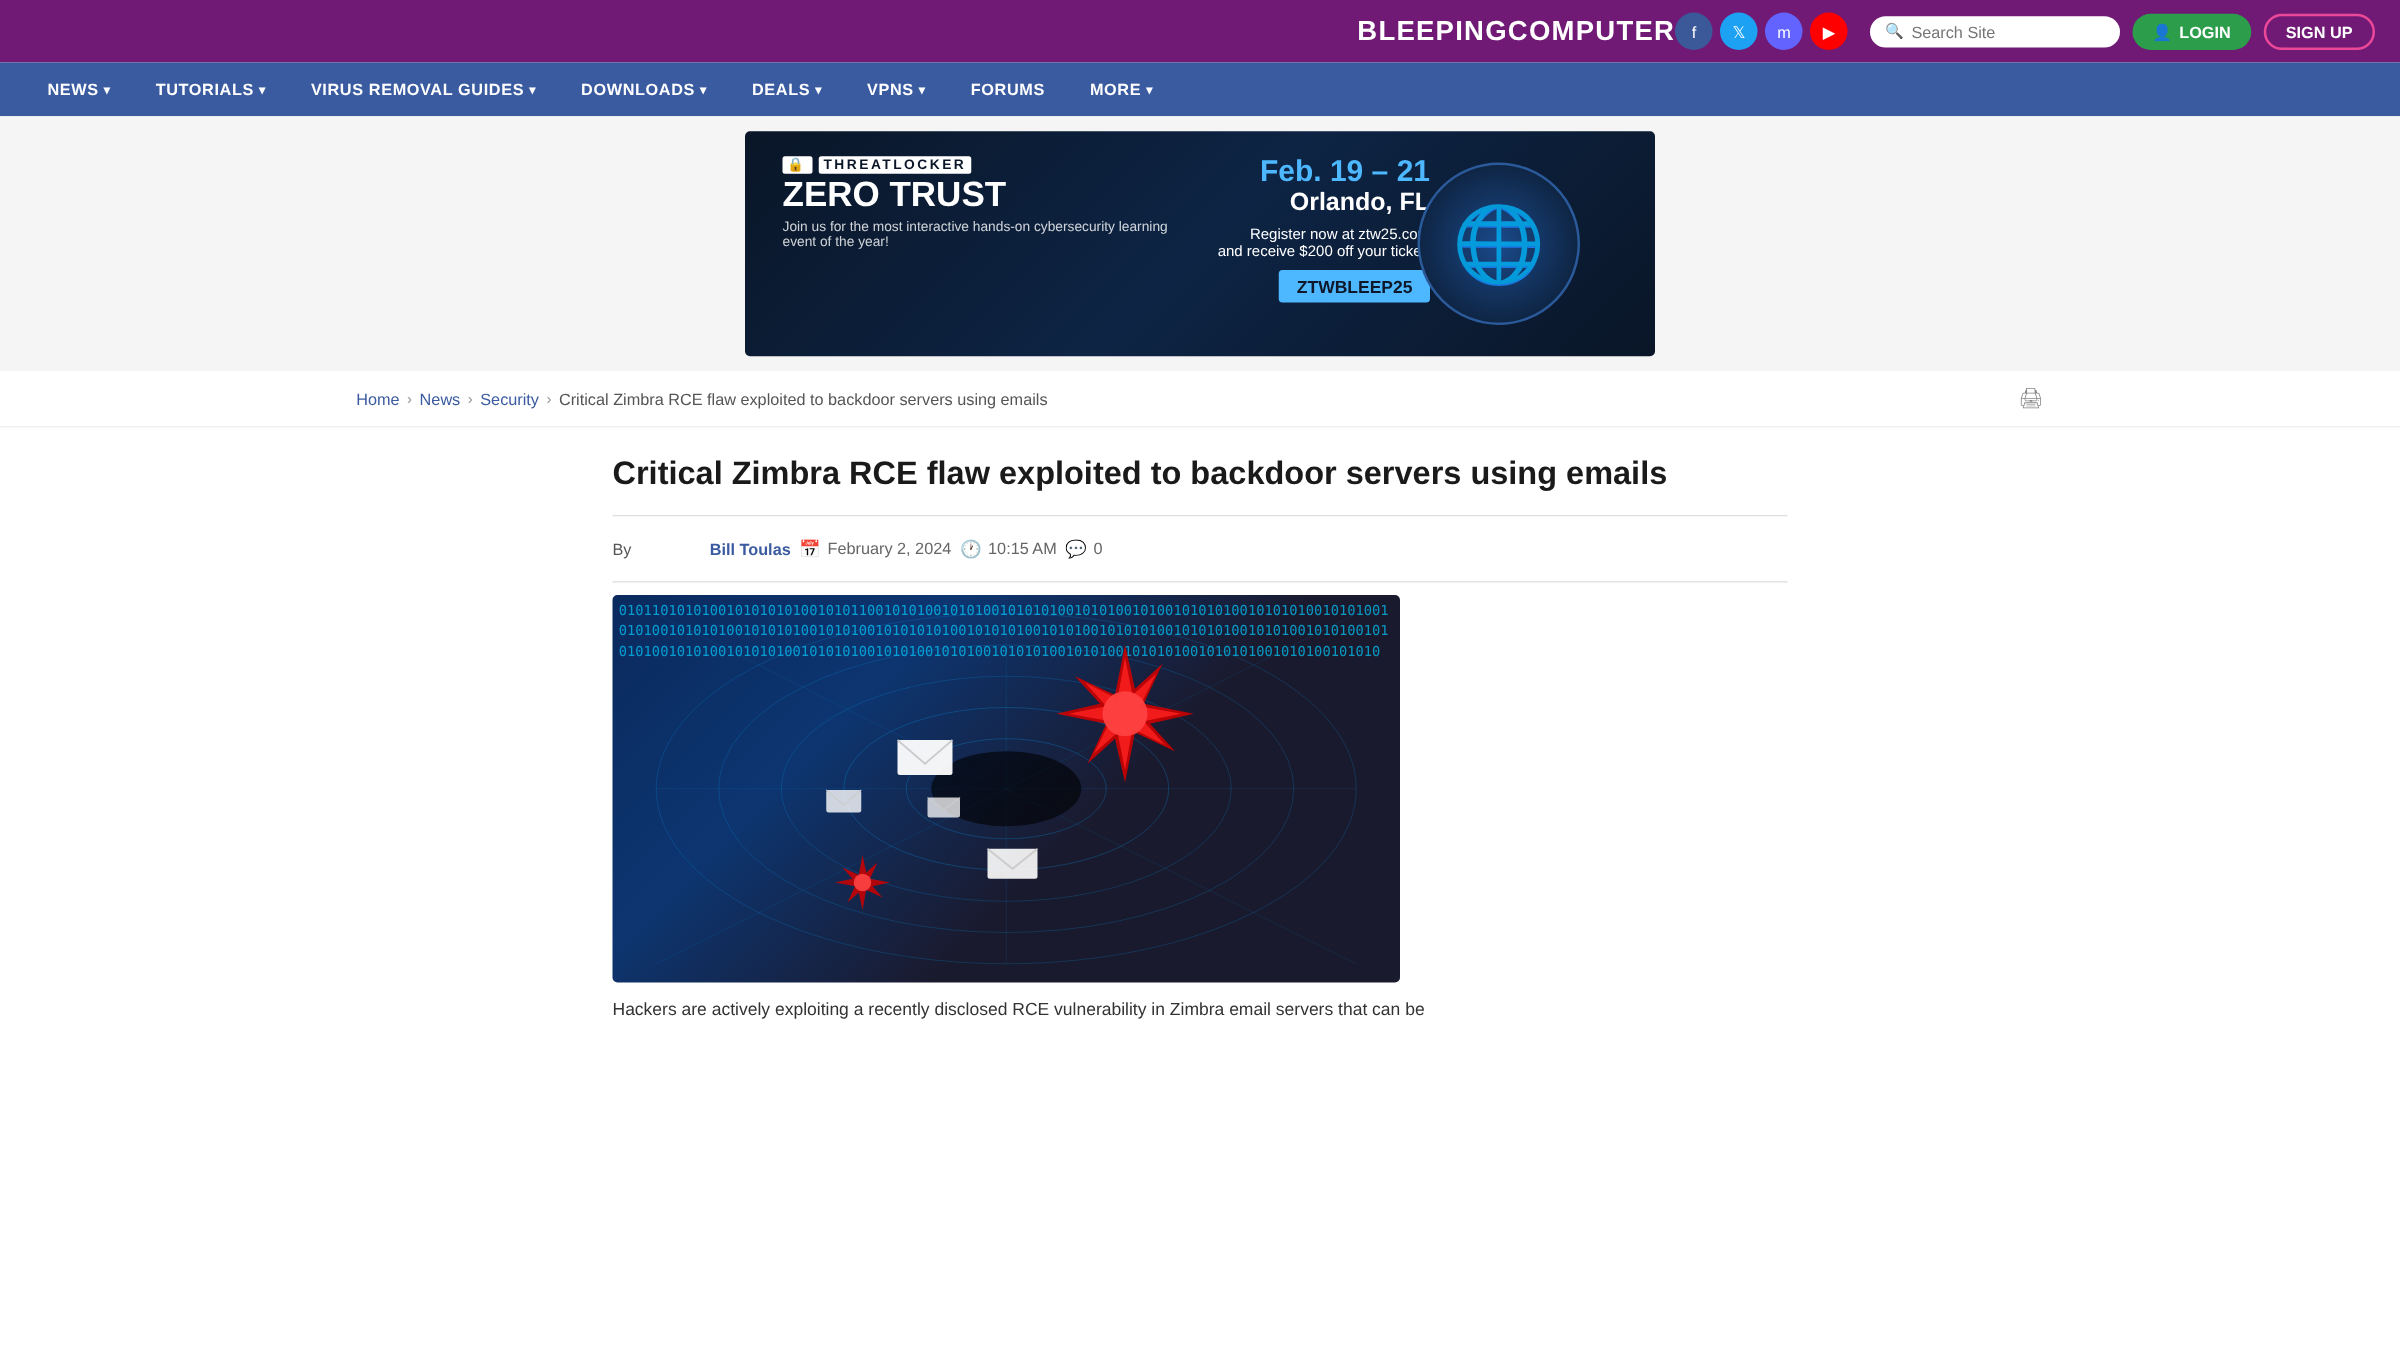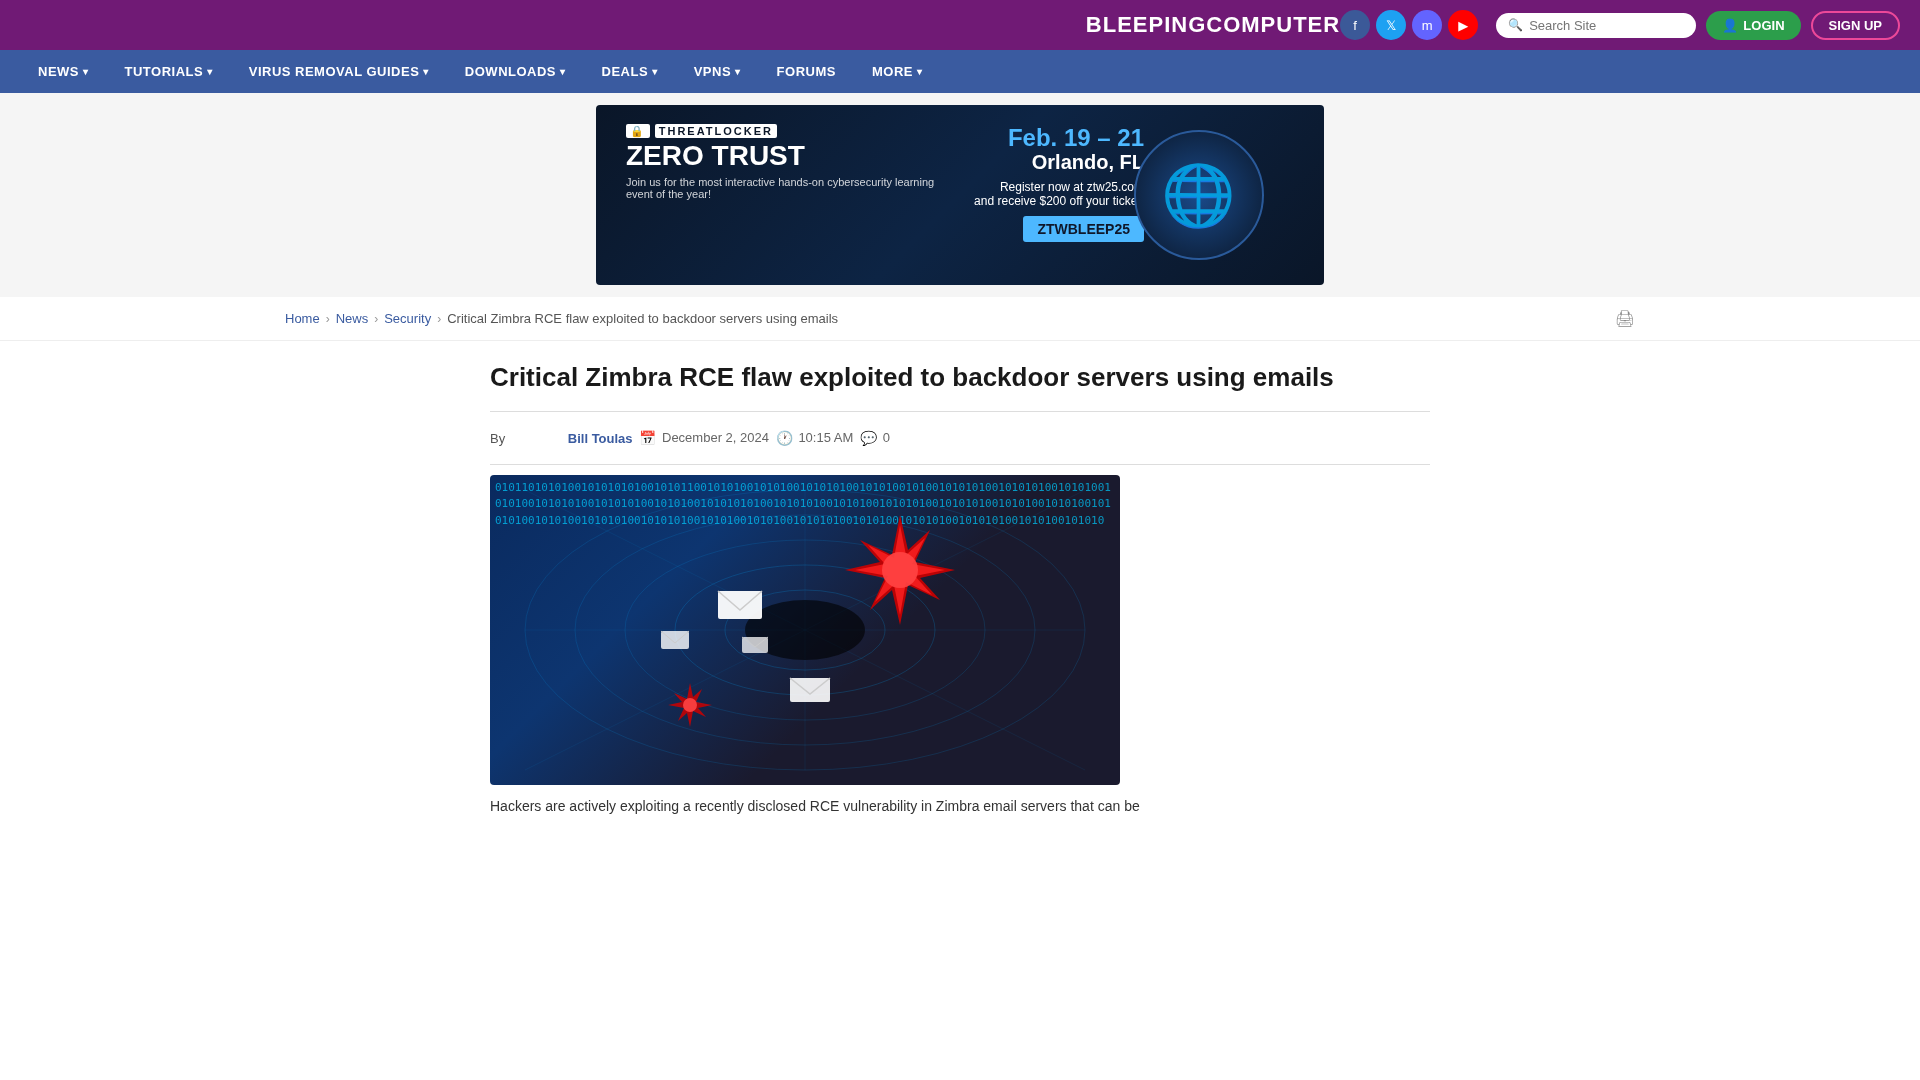--- a/index.html
+++ b/index.html
@@ -387,21 +387,21 @@
     <span class="print-icon" title="Print">🖨</span>
   </div>
 
   <div class="article-container">
     <h1 class="article-title">Critical Zimbra RCE flaw exploited to backdoor servers using emails</h1>
     <hr class="article-divider">
     <div class="article-meta">
       <span>By</span>&nbsp;<a class="meta-author">Bill Toulas</a>
       <span class="meta-item">
         <span class="meta-icon">📅</span>
-        <span>December 2, 2024</span>
+        <span>February 2, 2024</span>
       </span>
       <span class="meta-item">
         <span class="meta-icon">🕐</span>
         <span>10:15 AM</span>
       </span>
       <span class="meta-item">
         <span class="meta-icon">💬</span>
         <span>0</span>
       </span>
     </div>

